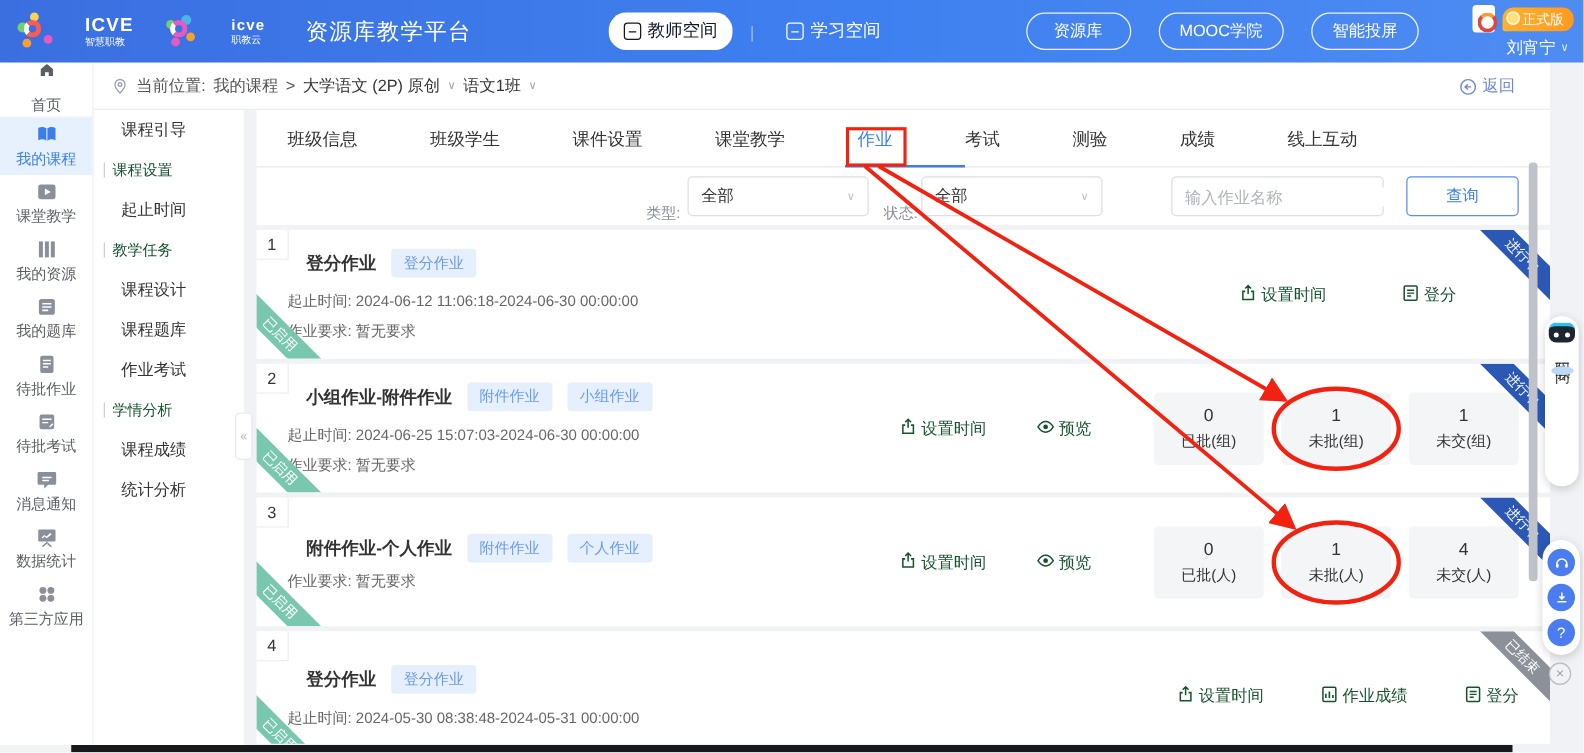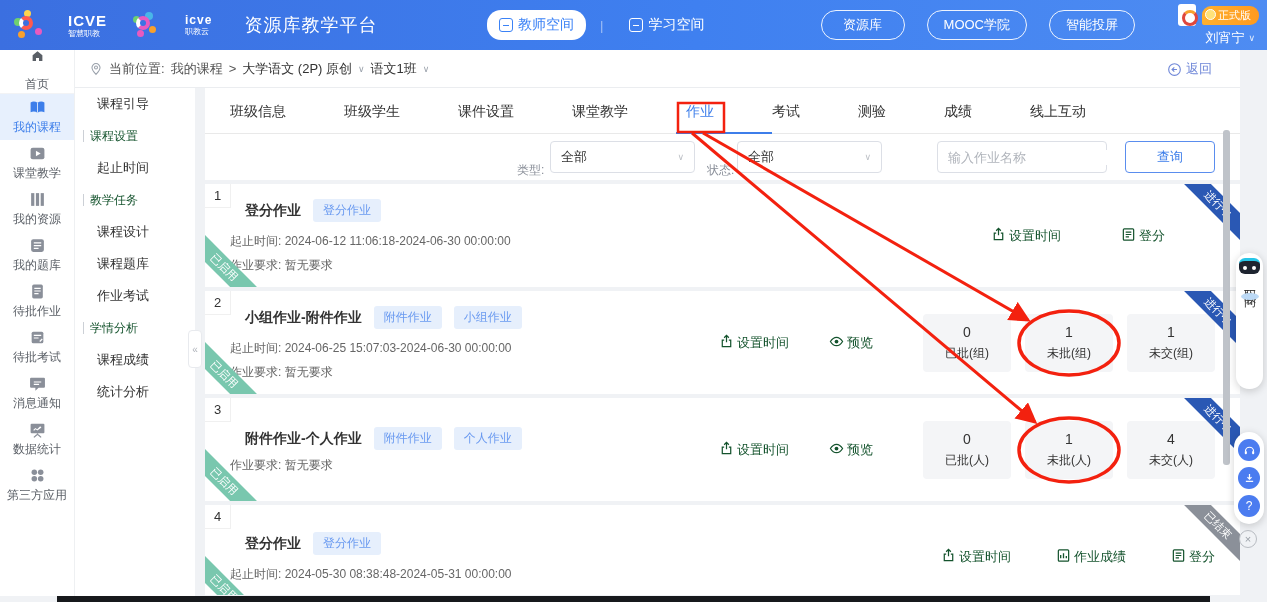--- a/index.html
+++ b/index.html
@@ -16,21 +16,21 @@
   .swirl .d2 { width:8px; height:8px; background:#6fd06f; left:0; top:8px; }
   .swirl .d3 { width:7px; height:7px; background:#f8a02c; left:4px; top:21px; }
   .swirl .d4 { width:7px; height:7px; background:#e85abf; left:21px; top:18px; }
   .swirl .ring { width:14px; height:14px; border:4px solid #ff5a4e; border-radius:50%; left:5px; top:6px; background:transparent; border-left-color:#fff; }
   .logo-text { color:#fff; line-height:1; }
   .logo-text .nm { font-size:15px; font-weight:bold; letter-spacing:1px; }
   .logo-text .sb { font-size:8px; margin-top:2px; }
   .platform-title { color:#fff; font-size:18px; margin-left:8px; letter-spacing:1px; }
   .spaces { position:absolute; left:487px; top:10px; display:flex; align-items:center; gap:14px; }
   .space { display:flex; align-items:center; gap:5px; font-size:14px; height:30px; padding:0 12px; border-radius:4px; color:#fff; cursor:pointer; }
-  .space.active { background:#fff; color:#3b82f6;border-radius:14px; }
+  .space.active { background:#fff; color:#0f172a;border-radius:14px; }
   .space .sq { width:14px; height:14px; border:1.5px solid currentColor; border-radius:3px; display:inline-block; position:relative; }
   .space .sq::after { content:""; position:absolute; left:2.5px; top:2.5px; width:6px; height:3px; border-bottom:1.5px solid currentColor; }
   .space-div { color:rgba(255,255,255,.5); font-size:13px; }
   .hpills { position:absolute; right:132px; top:10px; display:flex; gap:22px; }
   .hpill { min-width:84px; height:30px; border:1px solid rgba(255,255,255,.9); border-radius:16px; color:#fff;
     font-size:13px; display:flex; align-items:center; justify-content:center; padding:0 16px; cursor:pointer; }
   .userbox { position:absolute; right:8px; top:4px; width:118px; color:#fff; }
   .userbox .row1 { display:flex; align-items:center; justify-content:flex-end; gap:6px; }
   .doc-ic { width:18px; height:22px; background:#fff; border-radius:3px; position:relative; }
   .doc-ic::after { content:""; position:absolute; left:4px; top:6px; width:10px; height:10px; border:3px solid #e0473d; border-radius:50%; border-top-color:#f8a02c; }

